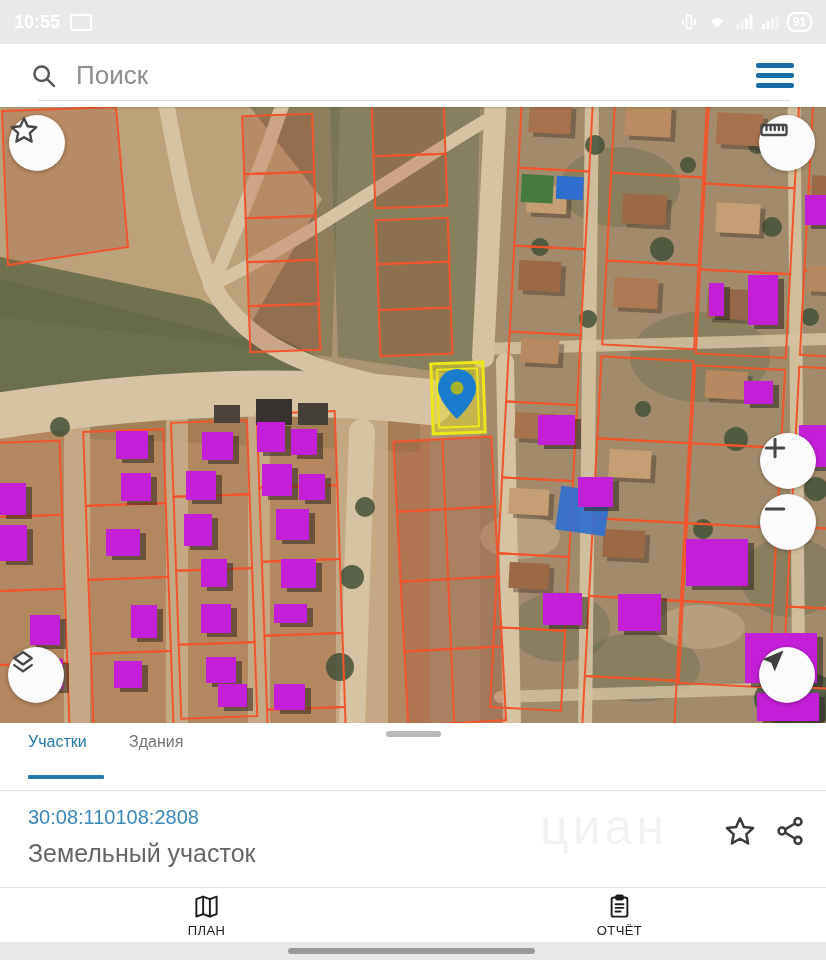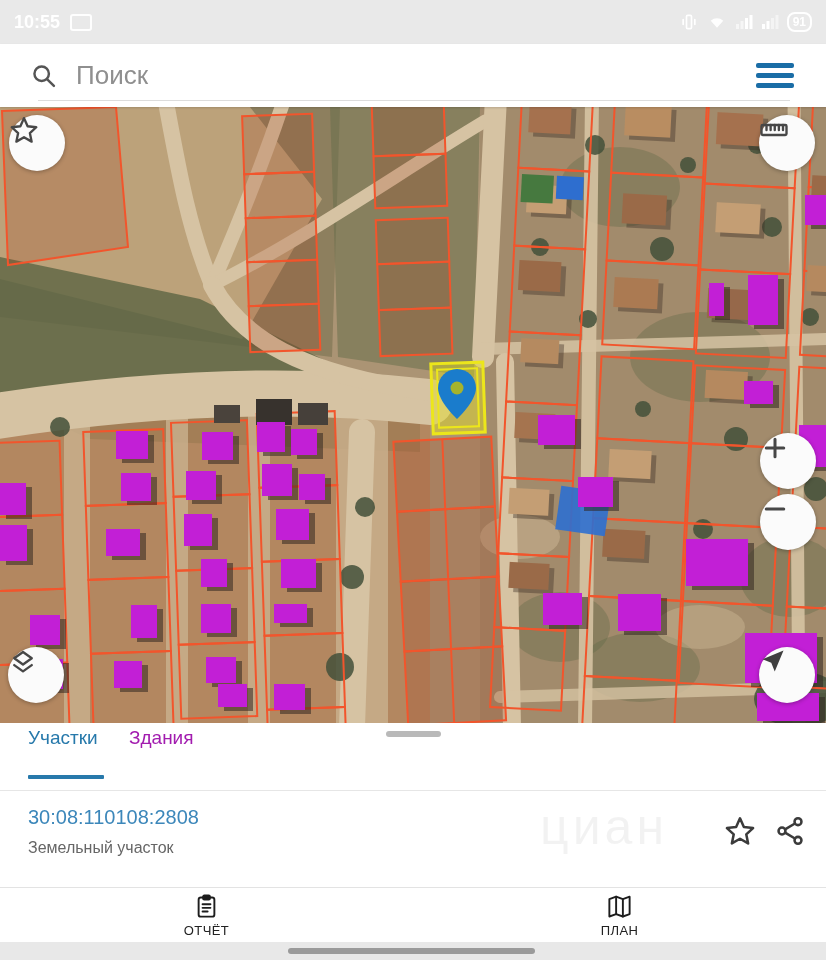--- a/index.html
+++ b/index.html
@@ -35,27 +35,27 @@
   .pcn{fill:none;stroke:#f2552c;stroke-width:2;}
   .pcf{fill:rgba(165,60,28,.22);stroke:#f2552c;stroke-width:2;}
   .pb{fill:#c21fd6;filter:drop-shadow(6px 4px 0 rgba(50,38,32,.55));}
   .hb{filter:drop-shadow(5px 4px 0 rgba(60,45,35,.4));}
   .tr{fill:#43503a;opacity:.85;}
   .veg2{fill:#5d6746;opacity:.35;}
   .road{stroke:#d6c3a3;fill:none;stroke-linecap:round;}
   
   .sheet{position:absolute;top:723px;left:0;width:826px;height:164px;background:#fff;z-index:6;}
   .drag-handle{position:absolute;top:8px;left:386px;width:55px;height:6px;border-radius:3px;background:#b9b9b9;}
-  .tab{position:absolute;top:4px;font-size:19px;background:none;border:none;padding:0;cursor:pointer;}
+  .tab{position:absolute;top:10px;font-size:16px;background:none;border:none;padding:0;cursor:pointer;}
   .tab-active{left:28px;color:#2779ab;}
-  .tab-inactive{left:129px;color:#a21caf;}
+  .tab-inactive{left:129px;color:#737373;}
   .tab-underline{position:absolute;top:52px;left:28px;width:76px;height:4px;background:#2779ab;border-radius:1px;}
   .sheet-divider{position:absolute;top:67px;left:0;width:826px;height:1px;background:#e6e6e6;}
   .parcel-id{position:absolute;top:83px;left:28px;font-size:20px;color:#3c87ba;cursor:pointer;}
-  .parcel-type{position:absolute;top:116px;left:28px;font-size:16px;color:#666;}
+  .parcel-type{position:absolute;top:116px;left:28px;font-size:25px;color:#666;}
   .watermark{position:absolute;top:75px;left:540px;font-size:50px;color:rgba(0,0,0,.05);
     letter-spacing:4px;pointer-events:none;}
   .row-btn{position:absolute;top:92px;background:none;border:none;padding:0;cursor:pointer;}
   .row-btn svg{stroke:#3b3b3b;fill:none;stroke-width:1.9;stroke-linecap:round;stroke-linejoin:round;}
   .fav-btn{left:724px;}
   .share-btn{left:774px;}
   
   .bottom-nav{position:absolute;top:887px;left:0;width:826px;height:55px;background:#fff;
     border-top:1px solid #e3e3e3;display:flex;z-index:6;}
   .nav-item{flex:1;display:flex;flex-direction:column;align-items:center;justify-content:flex-start;
@@ -376,30 +376,30 @@
         <circle cx="18" cy="19" r="2.6"></circle>
         <circle cx="6" cy="12" r="2.6"></circle>
         <path d="M8.3 10.8l7.4-4.4M8.3 13.2l7.4 4.4"></path>
       </svg>
   </button>
 </div>
 
 <div class="bottom-nav">
   <button class="nav-item">
     <svg width="27" height="27" viewBox="0 0 24 24">
+        <path d="M3 5.5l6-2.2 6 2.2 6-2.2v15.4l-6 2.2-6-2.2-6 2.2z"></path>
+        <path d="M9 3.3v15.4M15 5.5v15.4"></path>
+      </svg>
+    <span class="nav-label">ПЛАН</span>
+  </button>
+  <button class="nav-item">
+    <svg width="27" height="27" viewBox="0 0 24 24">
         <rect x="5" y="4" width="14" height="17" rx="2"></rect>
         <rect x="9" y="2.2" width="6" height="3.6" rx="1" fill="#1d1d1d"></rect>
         <path d="M8.5 10h7M8.5 13.2h7M8.5 16.4h4.5"></path>
       </svg>
     <span class="nav-label">ОТЧЁТ</span>
   </button>
-  <button class="nav-item">
-    <svg width="27" height="27" viewBox="0 0 24 24">
-        <path d="M3 5.5l6-2.2 6 2.2 6-2.2v15.4l-6 2.2-6-2.2-6 2.2z"></path>
-        <path d="M9 3.3v15.4M15 5.5v15.4"></path>
-      </svg>
-    <span class="nav-label">ПЛАН</span>
-  </button>
 </div>
 
 <div class="home-strip">
   <div class="home-bar"></div>
 </div>
 
 </body></html>

